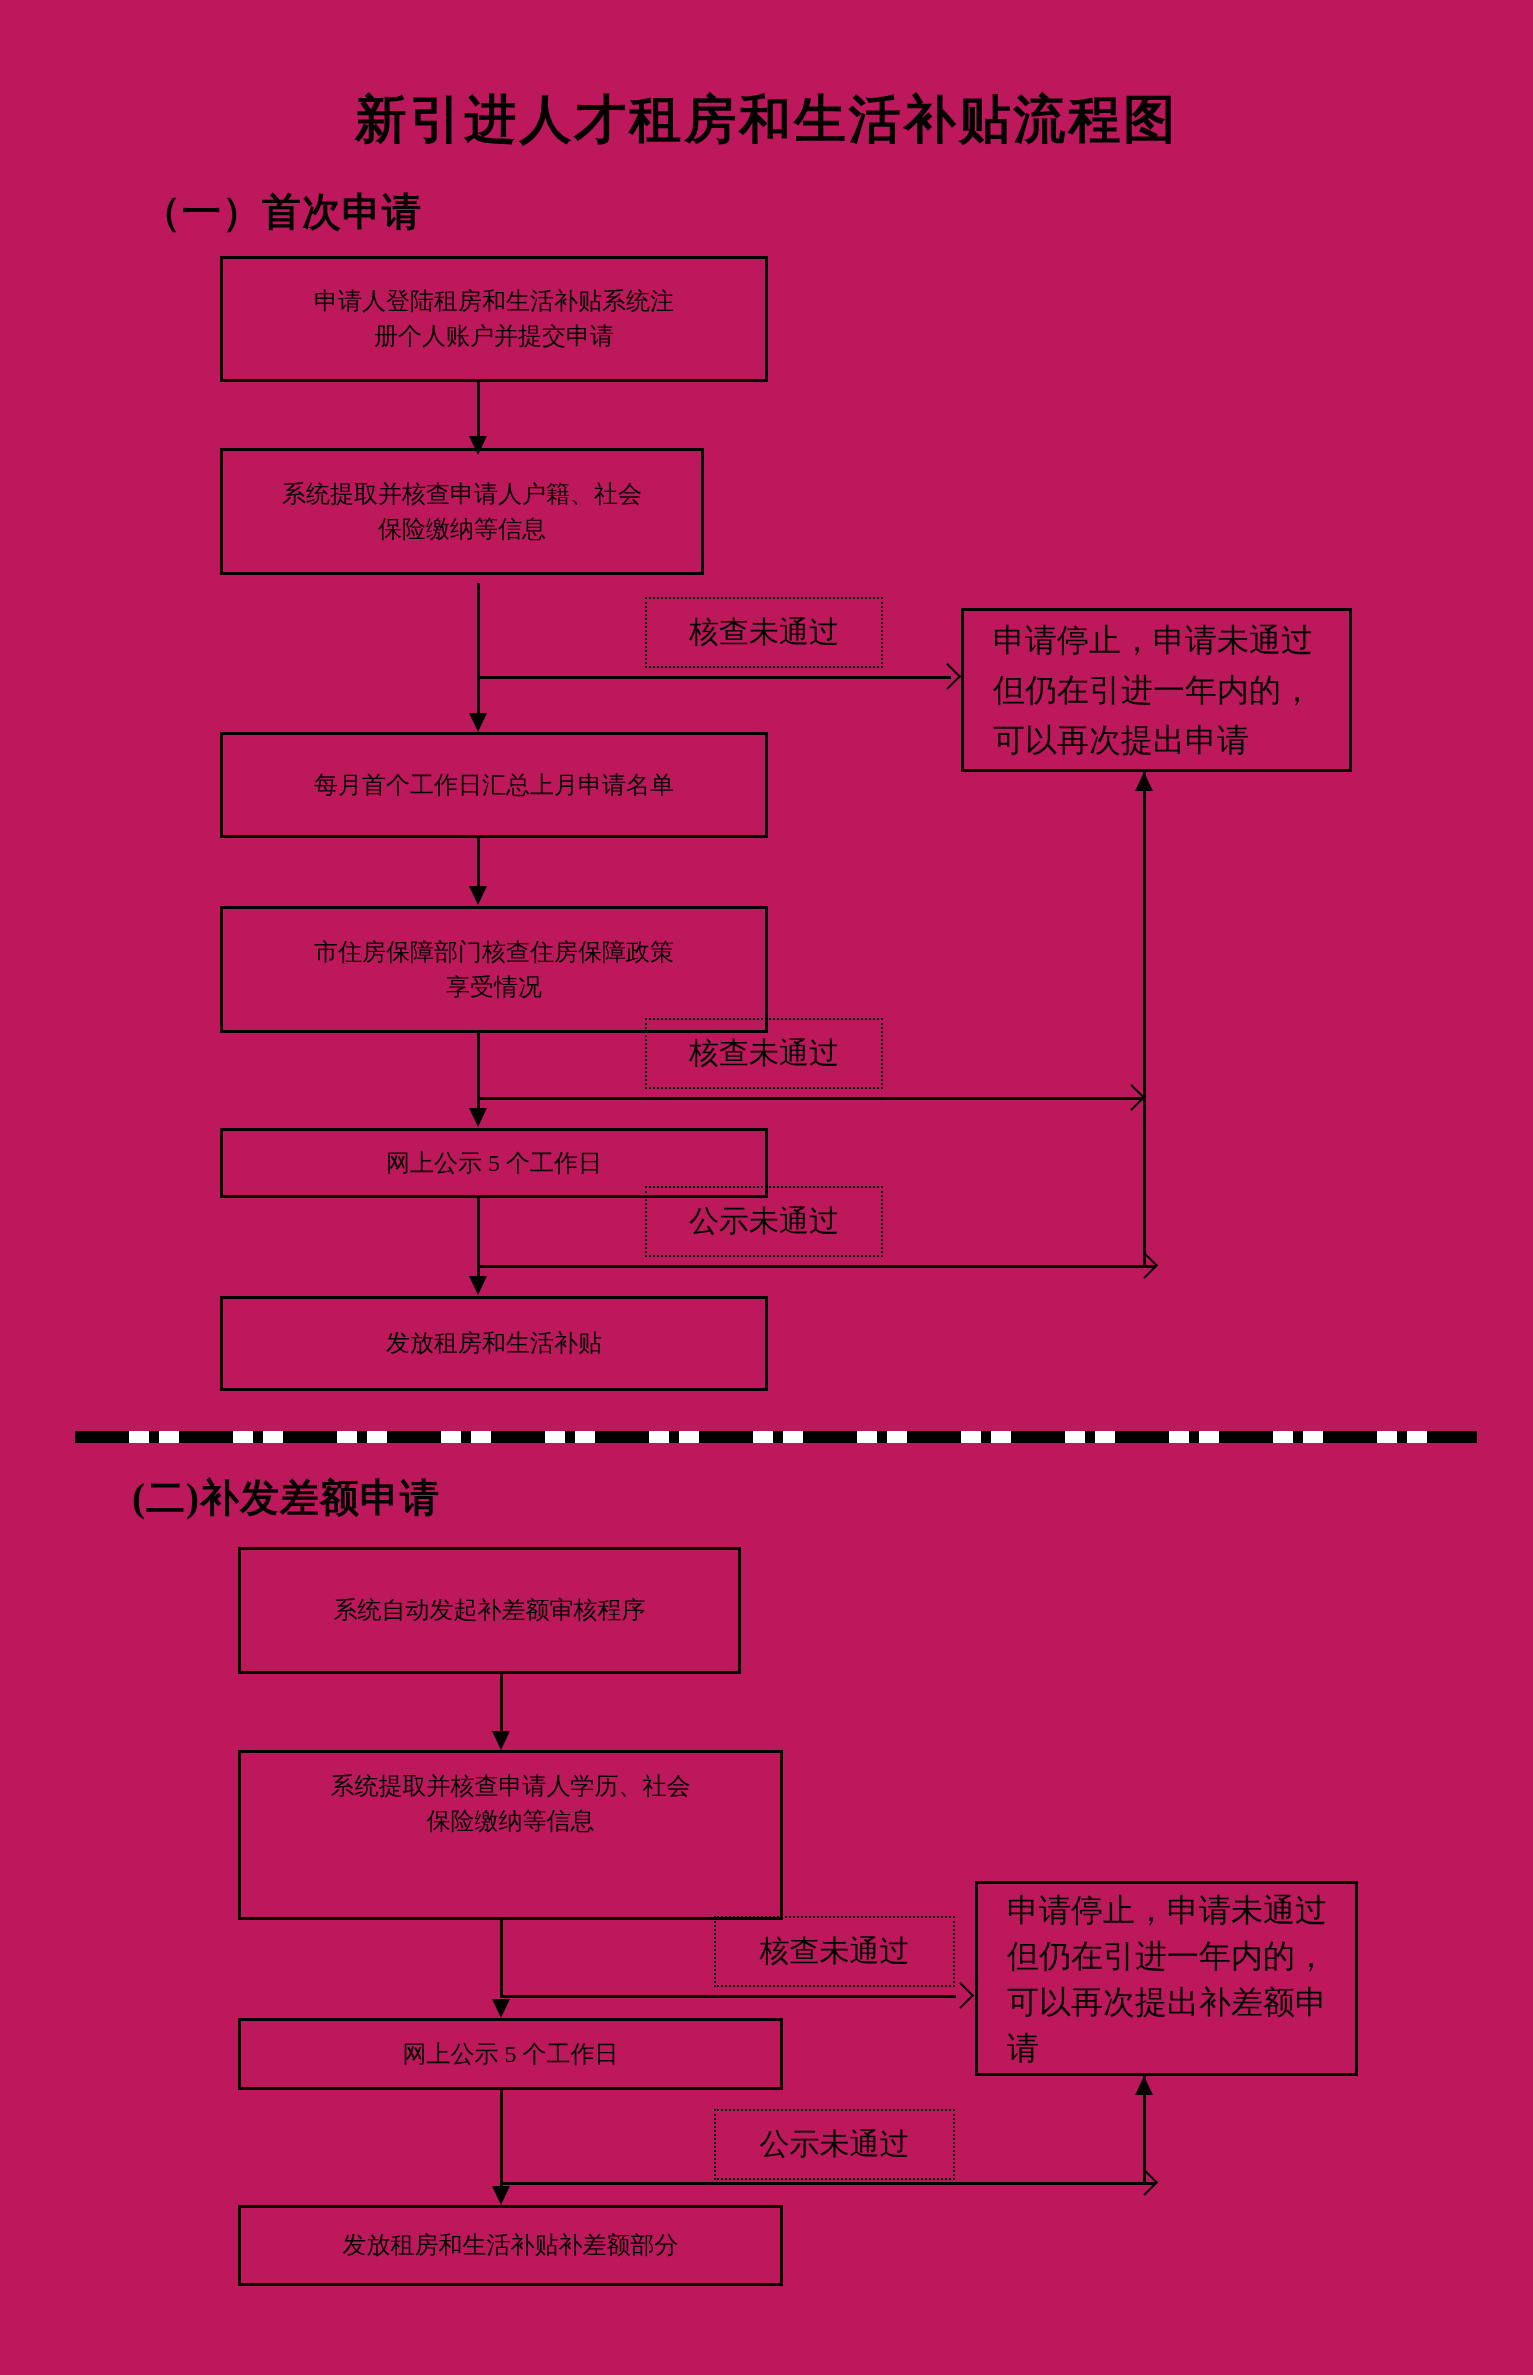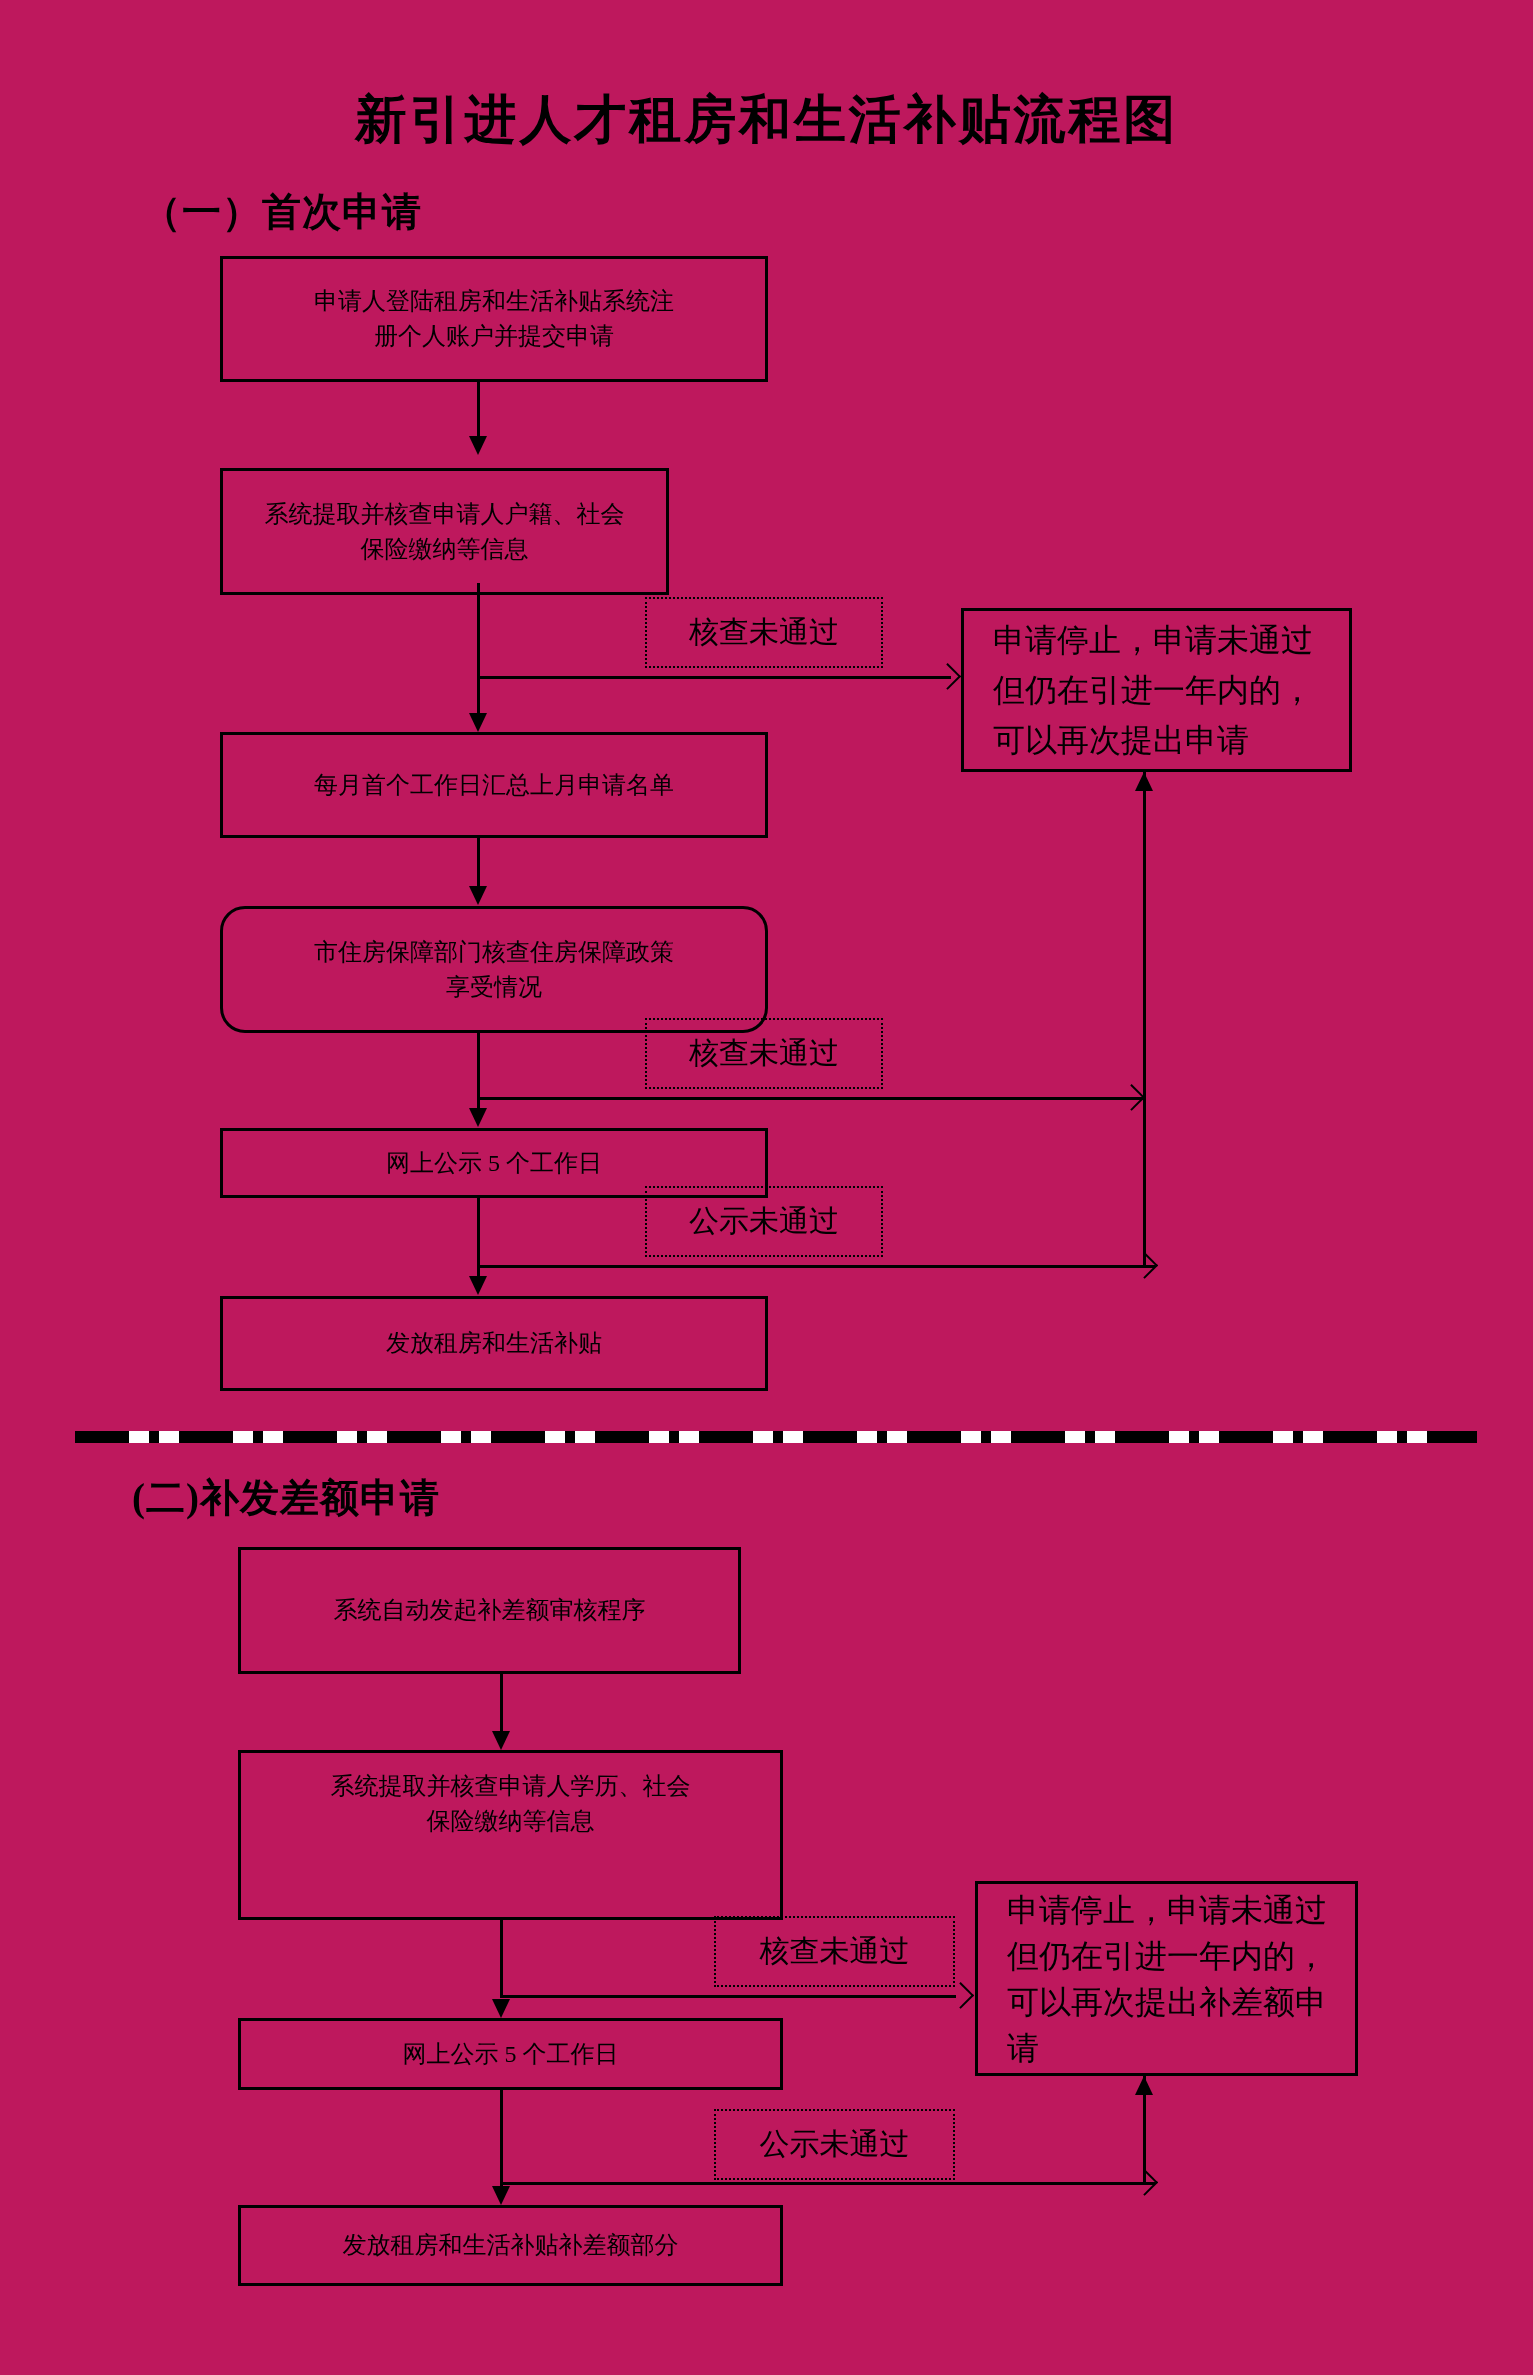--- a/index.html
+++ b/index.html
@@ -73,38 +73,38 @@
 <div id="page">
 
   <div class="abs title">新引进人才租房和生活补贴流程图</div>
   <div class="abs heading" style="left:142px;top:185px;">（一）首次申请</div>
 
   <div class="abs box" style="left:220px;top:256px;width:548px;height:126px;">申请人登陆租房和生活补贴系统注
 册个人账户并提交申请</div>
   <div class="abs vline" style="left:477px;top:381px;width:2.9px;height:56px;"></div>
   <div class="abs tri-down" style="left:469px;top:436px;"></div>
 
-  <div class="abs box" style="left:220px;top:468px;width:449px;height:127px;">系统提取并核查申请人户籍、社会
+  <div class="abs box" style="left:220px;top:448px;width:484px;height:127px;">系统提取并核查申请人户籍、社会
 保险缴纳等信息</div>
   <div class="abs vline" style="left:477px;top:583px;width:2.9px;height:130px;"></div>
   <div class="abs tri-down" style="left:469px;top:713px;"></div>
 
   <div class="abs hline" style="left:479px;top:676px;width:472px;height:2.9px;"></div>
   <div class="abs chev" style="left:938px;top:667px;"></div>
   <div class="abs dotted" style="left:645px;top:597px;width:238px;height:71px;">核查未通过</div>
 
   <div class="abs stop" style="left:961px;top:608px;width:391px;height:164px;">申请停止，申请未通过
 但仍在引进一年内的，
 可以再次提出申请</div>
 
   <div class="abs box" style="left:220px;top:732px;width:548px;height:106px;">每月首个工作日汇总上月申请名单</div>
   <div class="abs vline" style="left:477px;top:838px;width:2.9px;height:49px;"></div>
   <div class="abs tri-down" style="left:469px;top:886px;"></div>
 
-  <div class="abs box" style="left:220px;top:906px;width:548px;height:127px;border-radius:25px;">市住房保障部门核查住房保障政策
+  <div class="abs box" style="left:220px;top:906px;width:548px;height:127px;">市住房保障部门核查住房保障政策
 享受情况</div>
   <div class="abs vline" style="left:477px;top:1033px;width:2.9px;height:76px;"></div>
   <div class="abs tri-down" style="left:469px;top:1108px;"></div>
 
   <div class="abs hline" style="left:479px;top:1097px;width:664px;height:2.9px;"></div>
   <div class="abs chev" style="left:1122px;top:1088px;"></div>
   <div class="abs dotted" style="left:645px;top:1018px;width:238px;height:71px;">核查未通过</div>
 
   <div class="abs box" style="left:220px;top:1128px;width:548px;height:70px;">网上公示 5 个工作日</div>
   <div class="abs vline" style="left:477px;top:1197px;width:2.9px;height:80px;"></div>

